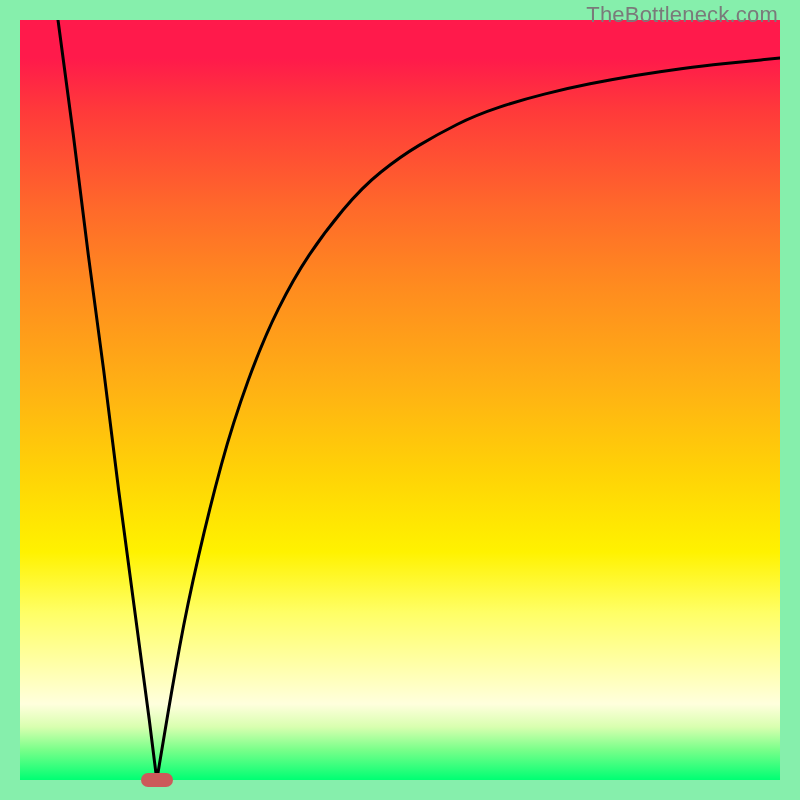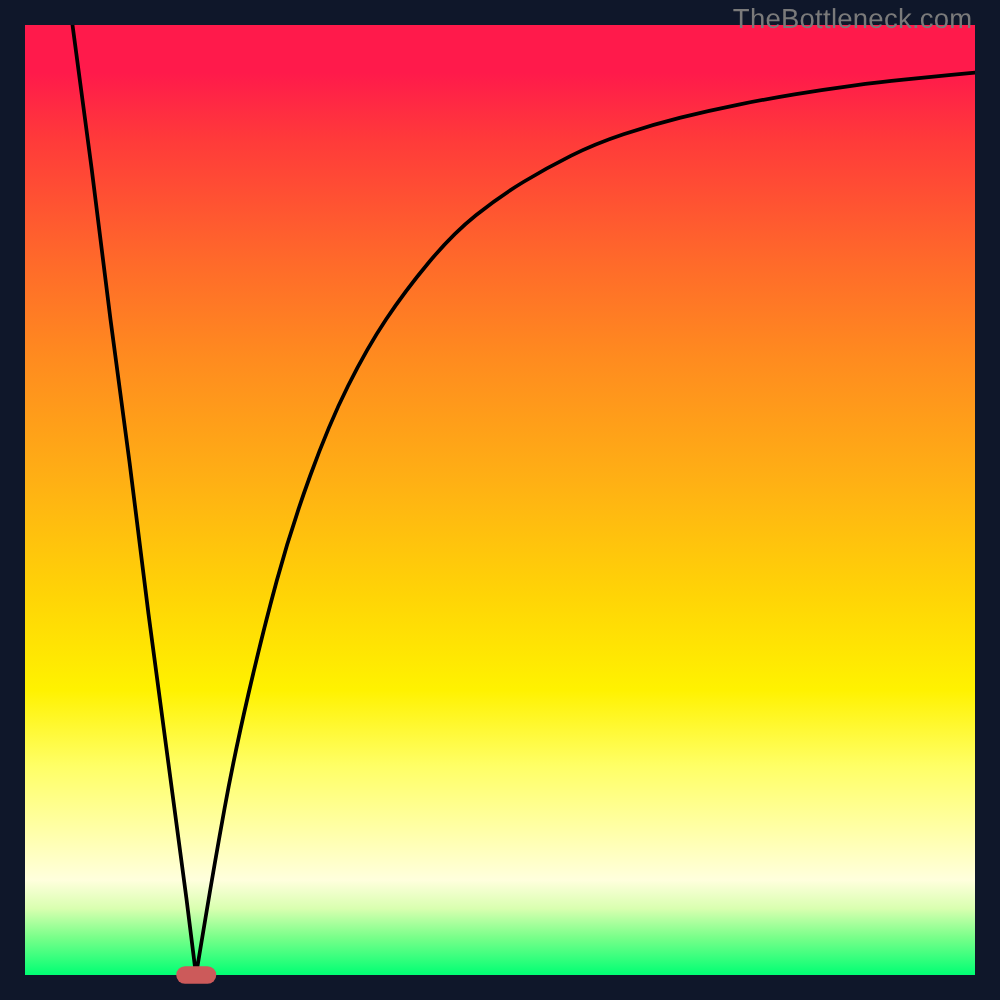--- a/index.html
+++ b/index.html
@@ -8,21 +8,21 @@
     width: 800px;
     height: 800px;
     overflow: hidden;
     background: #000;
     font-family: Arial, Helvetica, sans-serif;
   }
   .frame {
     position: relative;
     width: 800px;
     height: 800px;
-    background: #0f172a;
+    background: #86efac;
   }
   .plot-area {
     position: absolute;
     left: 20px;
     top: 20px;
     width: 760px;
     height: 760px;
     background: linear-gradient(to bottom,
       #ff1a4b 0%,
       #ff1a4b 5%,

